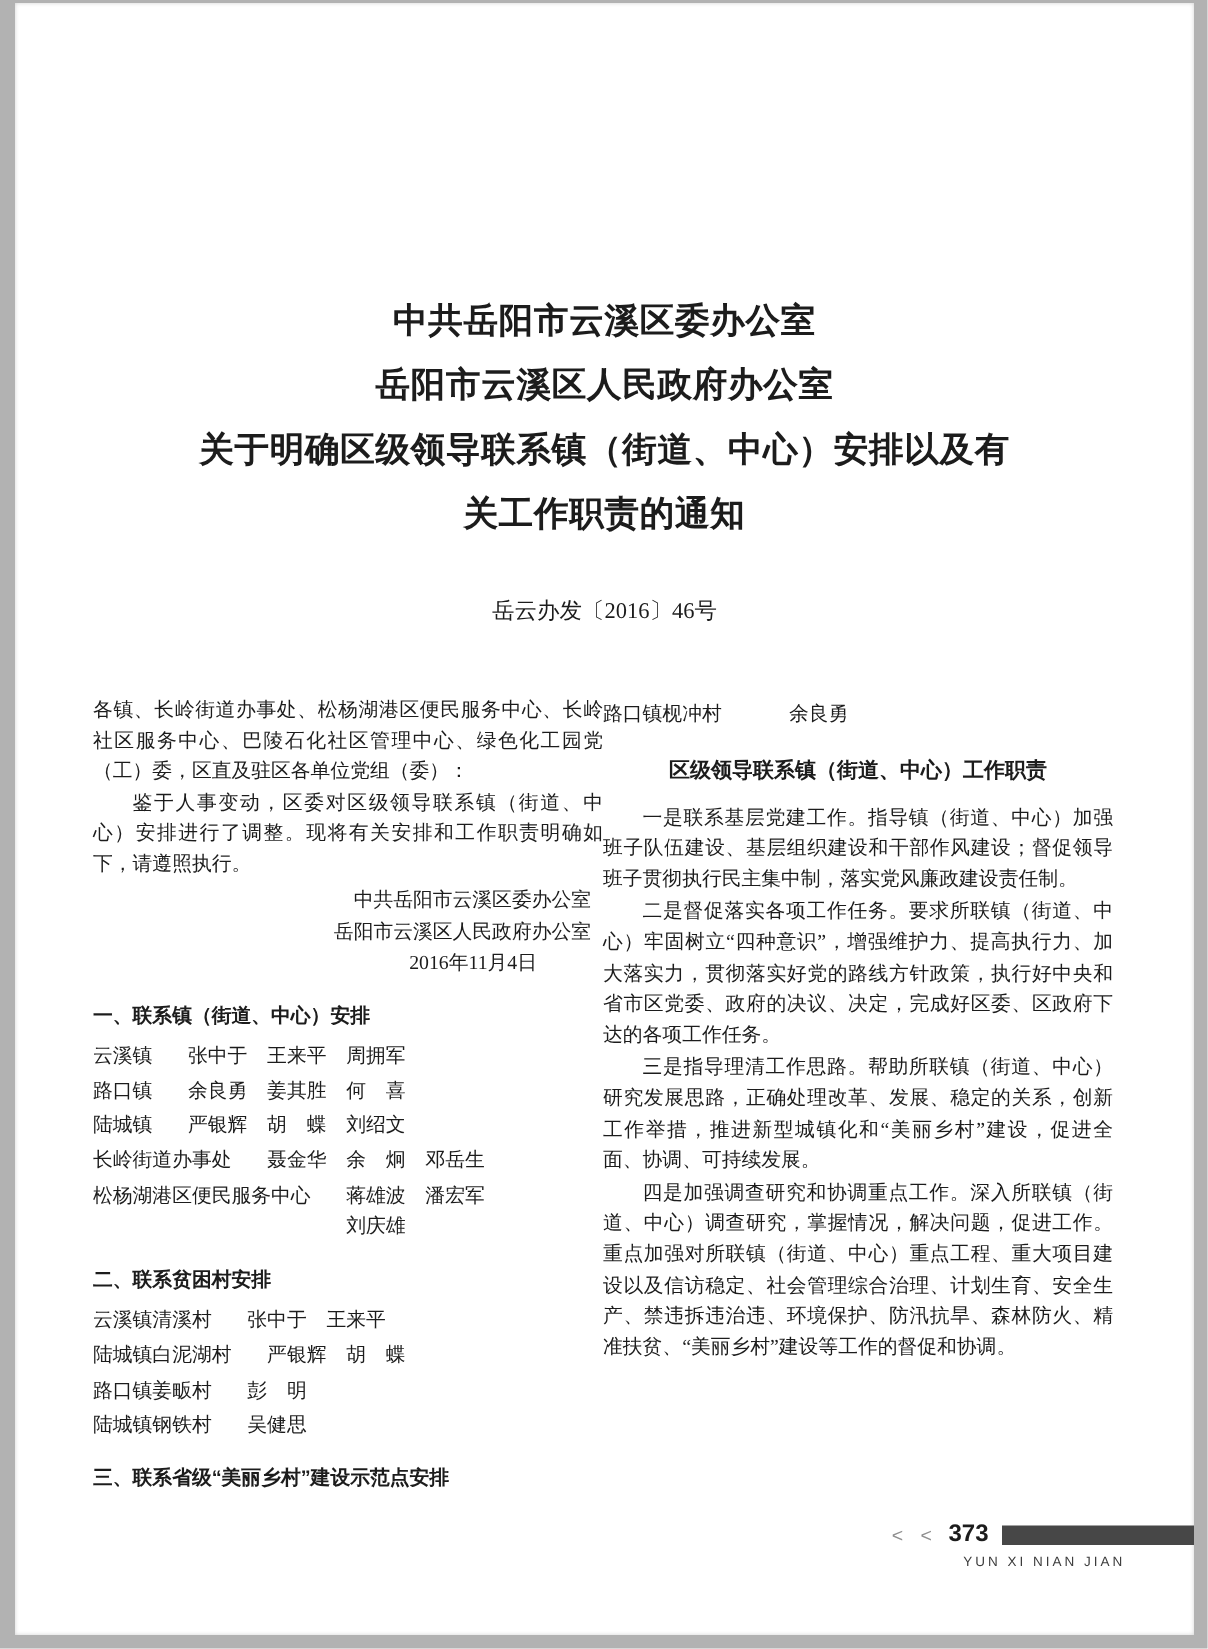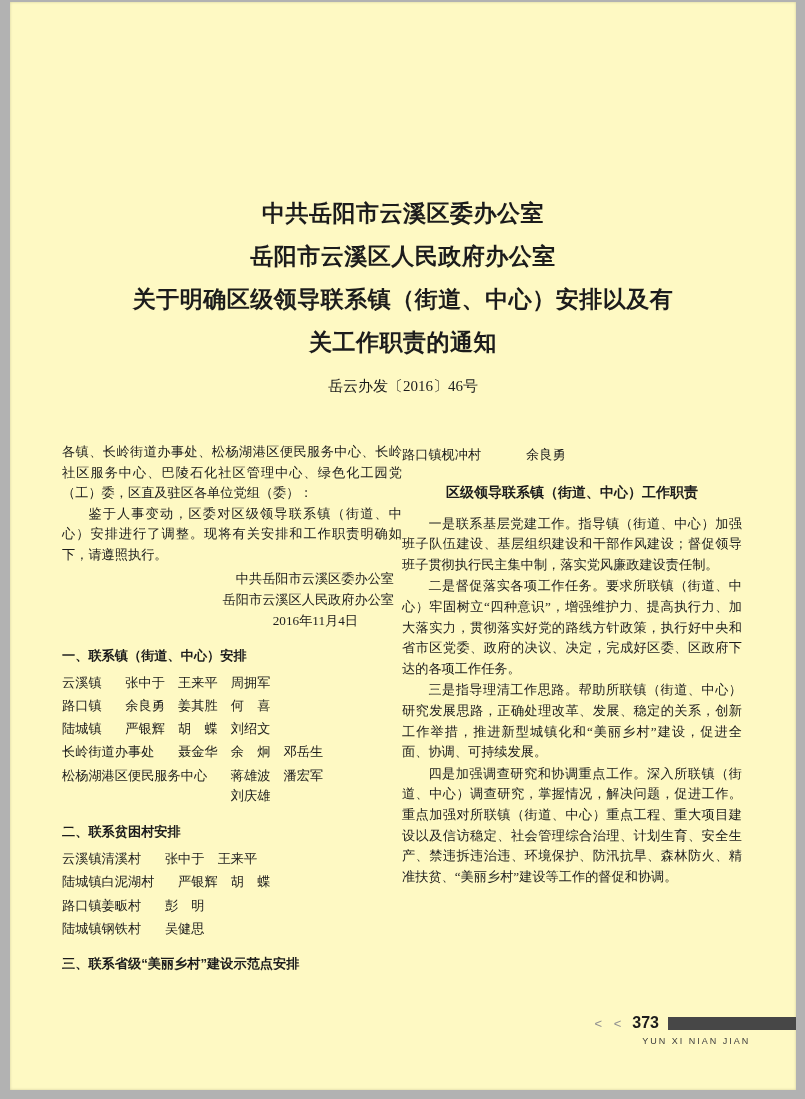--- a/index.html
+++ b/index.html
@@ -6,34 +6,34 @@
   html,body { width:805px; height:1099px; }
   body {
     position:relative;
     background:#b2b2b2;
     font-family:"Liberation Serif","DejaVu Serif",serif;
     color:#1c1c1c;
     overflow:hidden;
   }
   .page {
     position:absolute; left:10px; top:2px; right:9px; bottom:9px;
-    background:#fef9c3;
+    background:#ffffff;
     box-shadow: inset 0 0 3px rgba(0,0,0,0.18);
     overflow:hidden;
   }
   .title {
     margin-top:190px;
     text-align:center;
     font-weight:bold;
     font-size:23px;
     line-height:43px;
     letter-spacing:0.5px;
   }
   .docnum {
-    margin-top:13px;
+    margin-top:34px;
     text-align:center;
     font-size:15px;
   }
   .columns {
     display:flex;
     margin:46px 54px 0 52px;
     font-size:13.2px;
     line-height:20.6px;
     text-align:justify;
   }

